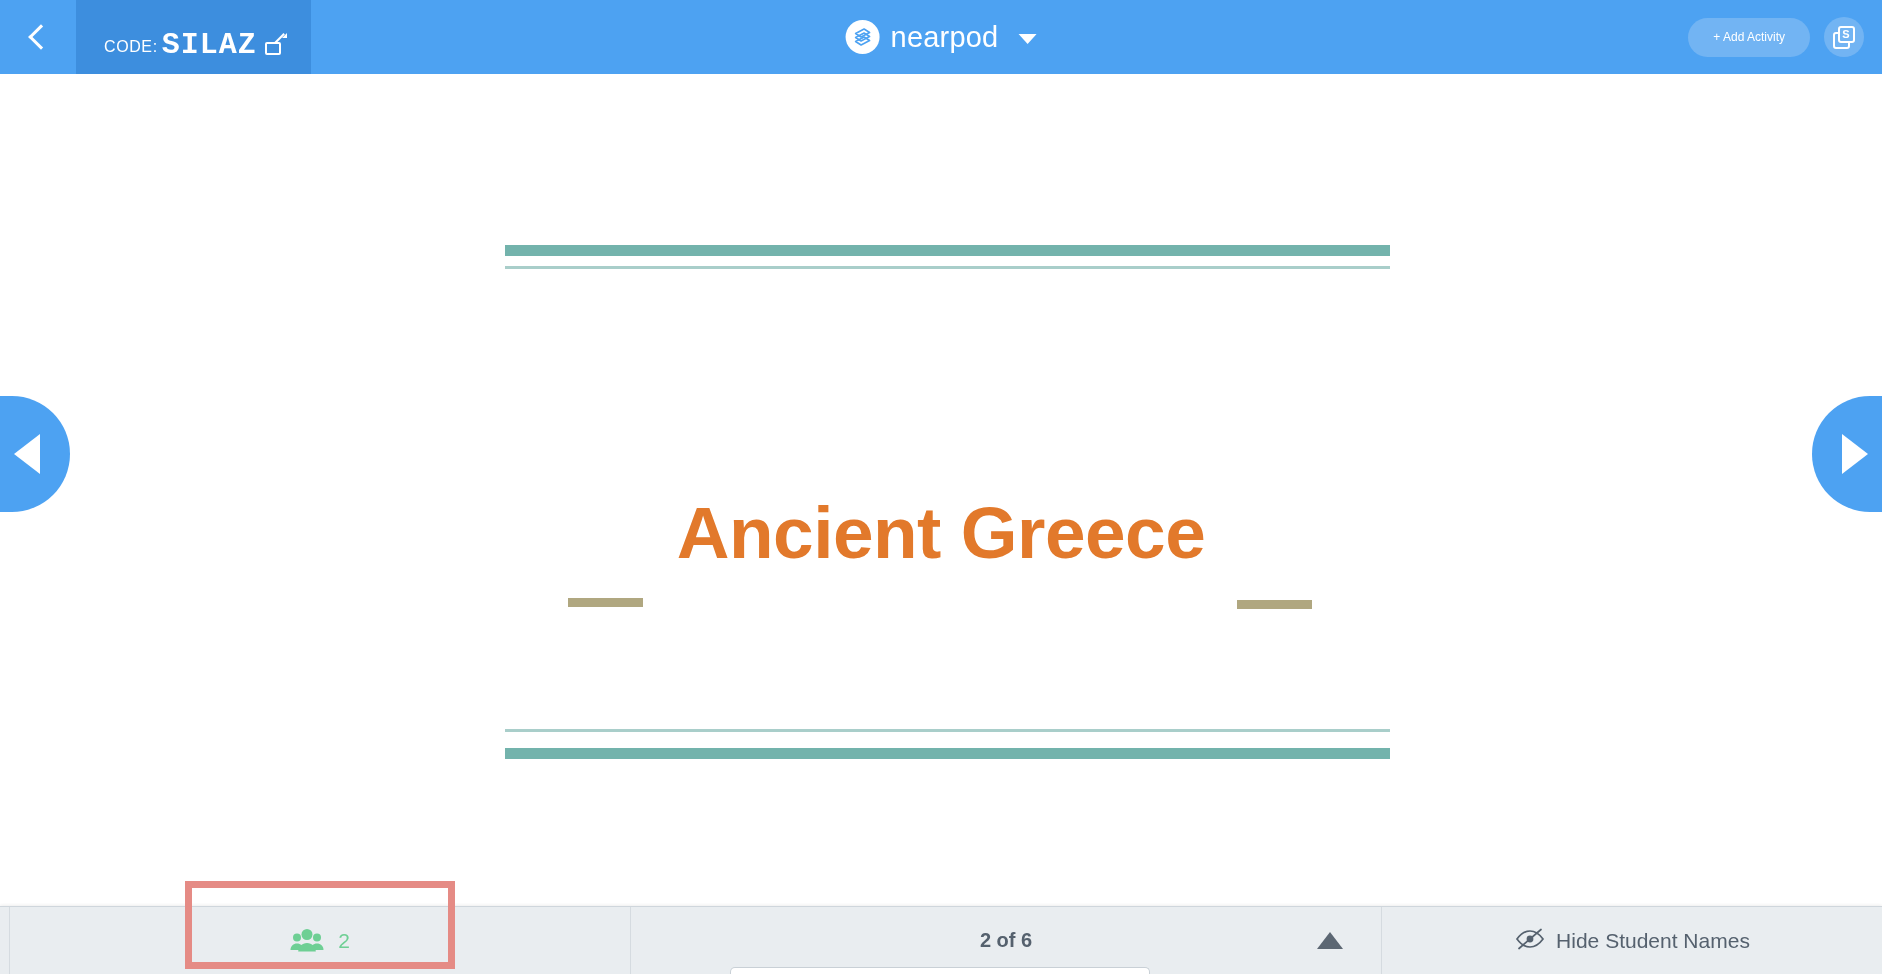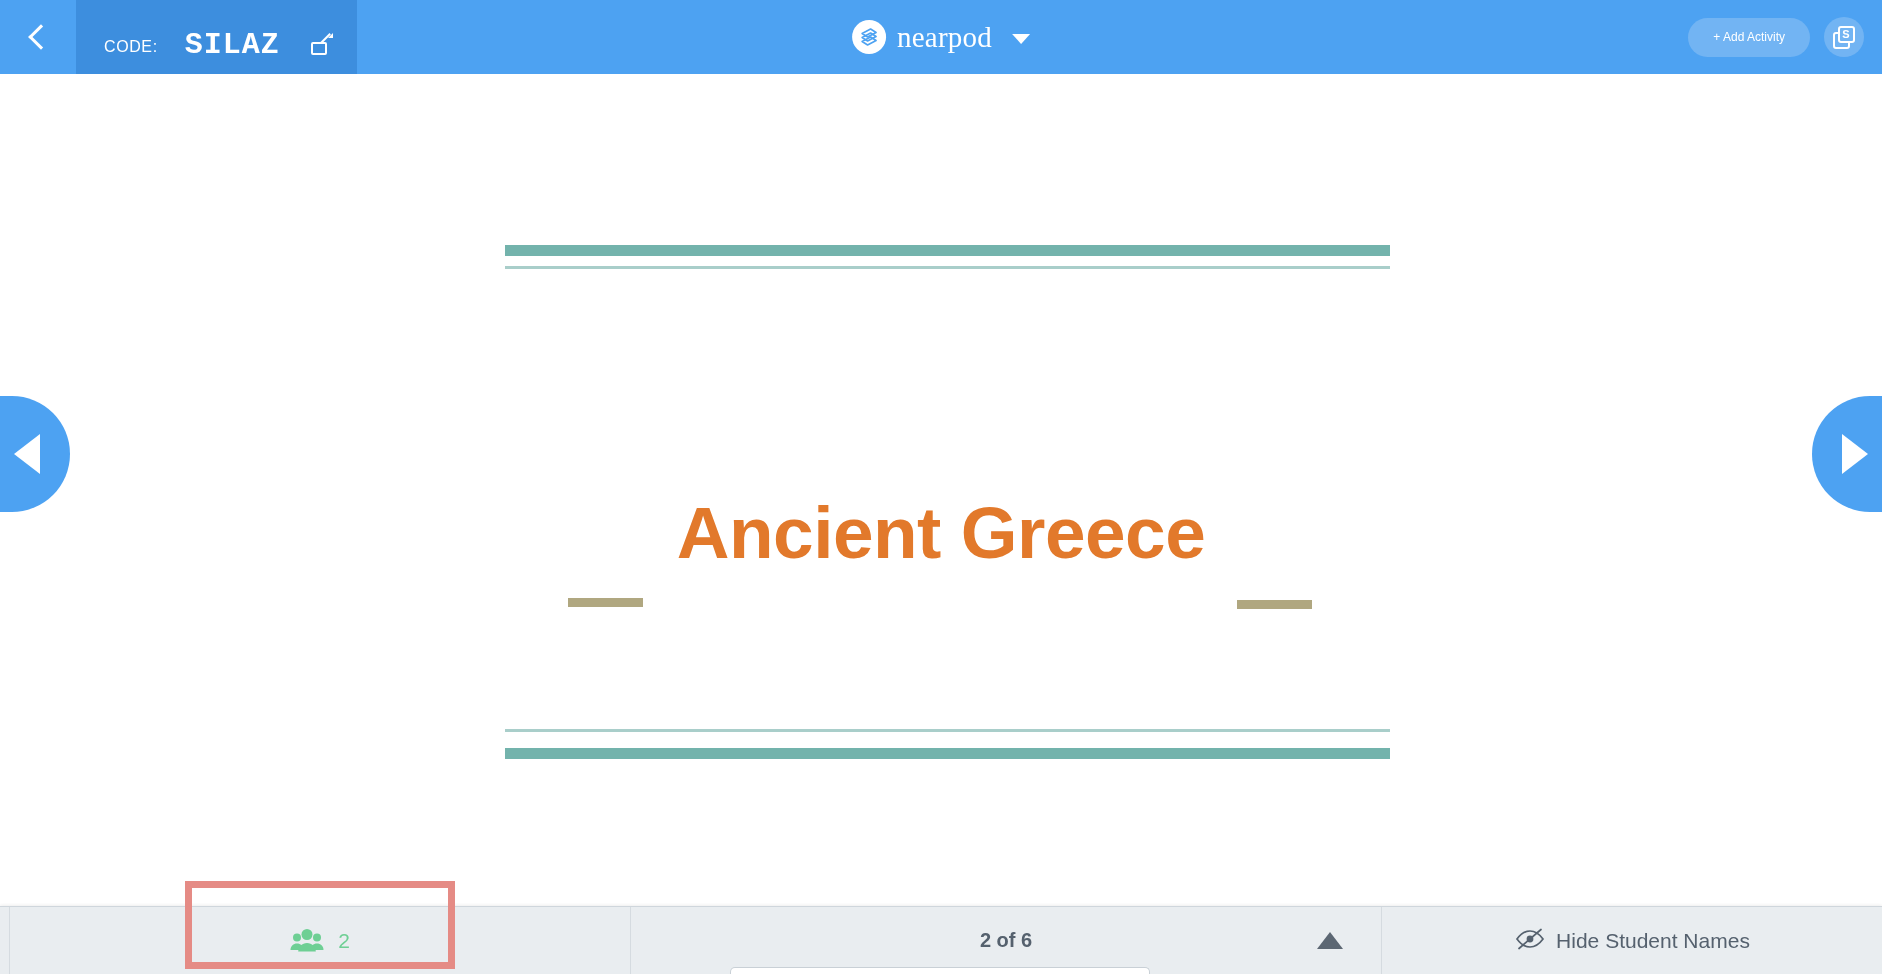--- a/index.html
+++ b/index.html
@@ -46,21 +46,21 @@
     transform: rotate(45deg);
     margin-left: 6px;
   }
 
   .code-pill {
     height: 74px;
     background: #3d8ede;
     display: flex;
     align-items: center;
     padding: 16px 26px 0 28px;
-    gap: 27px;
+    gap: 4px;
     flex: 0 0 auto;
     cursor: pointer;
   }
   .code-label {
     color: #ffffff;
     font-size: 16px;
     letter-spacing: 0.6px;
     font-weight: 400;
     text-transform: uppercase;
     padding-top: 3px;
@@ -126,21 +126,21 @@
     background: #ffffff;
     display: flex;
     align-items: center;
     justify-content: center;
   }
   .brand-name {
     color: #ffffff;
     font-size: 29px;
     font-weight: 400;
     letter-spacing: 0.2px;
-    font-family: Liberation Serif, serif;
+    font-family: Liberation Sans, sans-serif;
   }
   .brand-caret {
     width: 0; height: 0;
     border-left: 9px solid transparent;
     border-right: 9px solid transparent;
     border-top: 10px solid #ffffff;
     margin-left: 9px;
     margin-top: 4px;
     cursor: pointer;
   }

